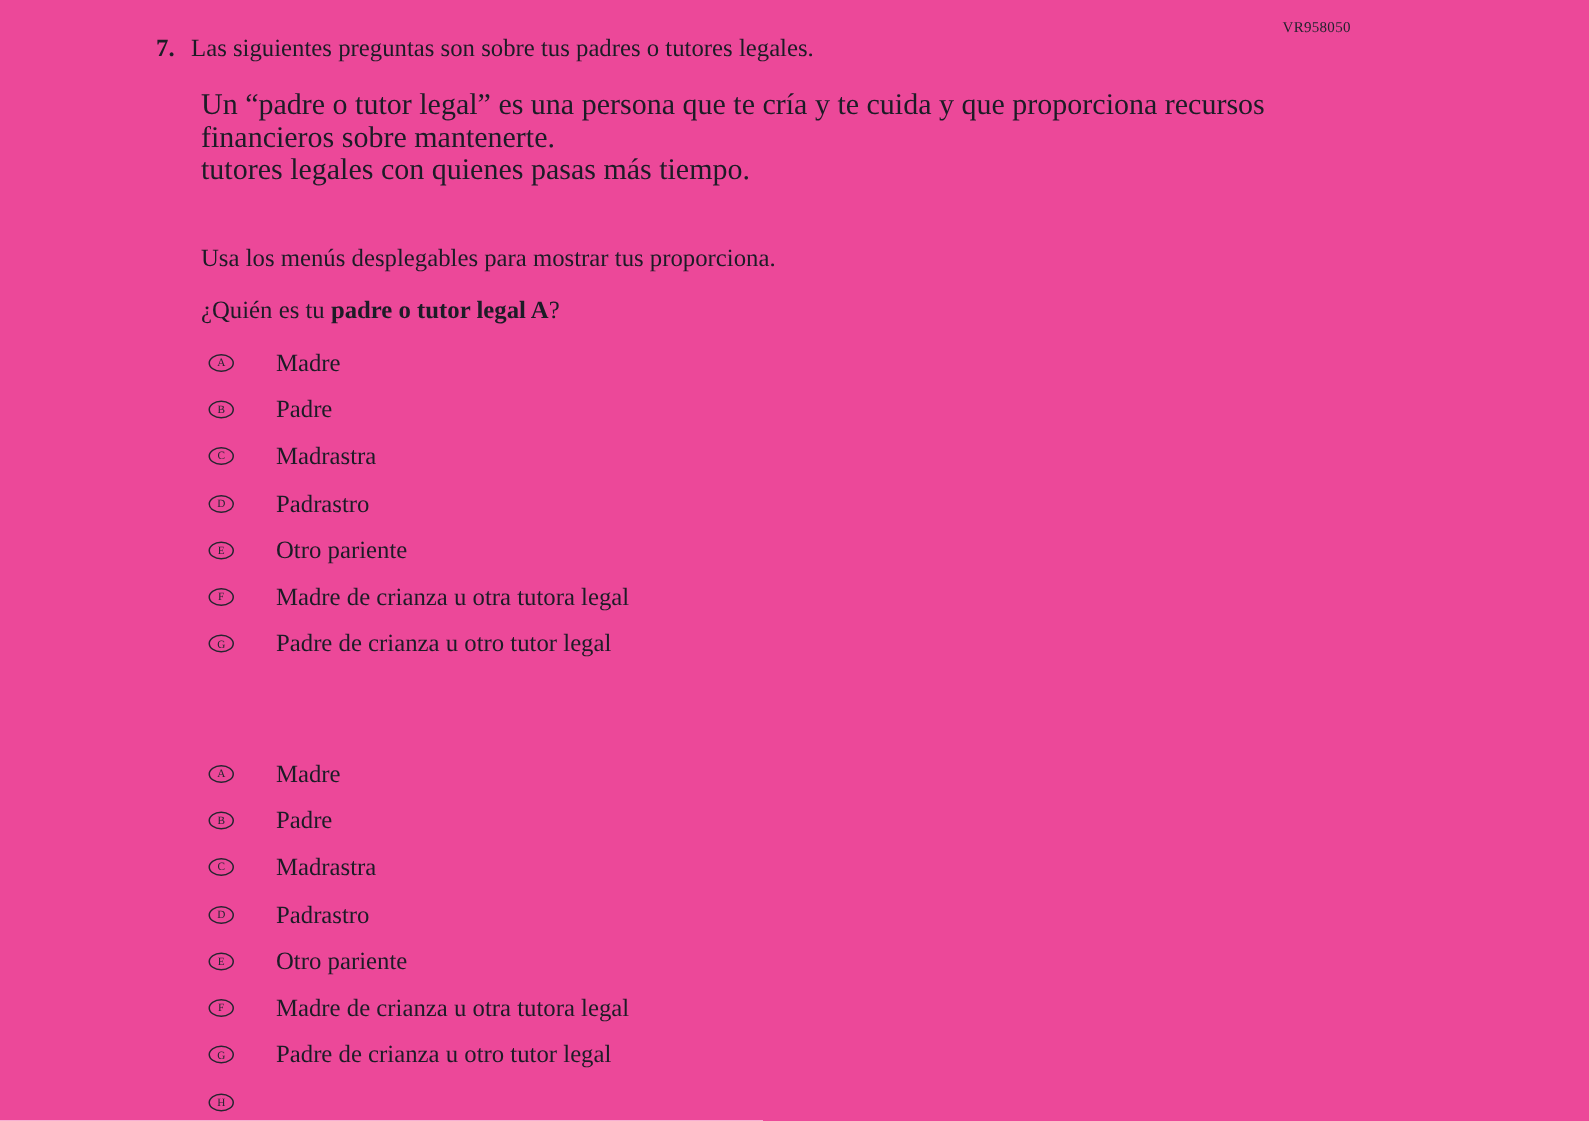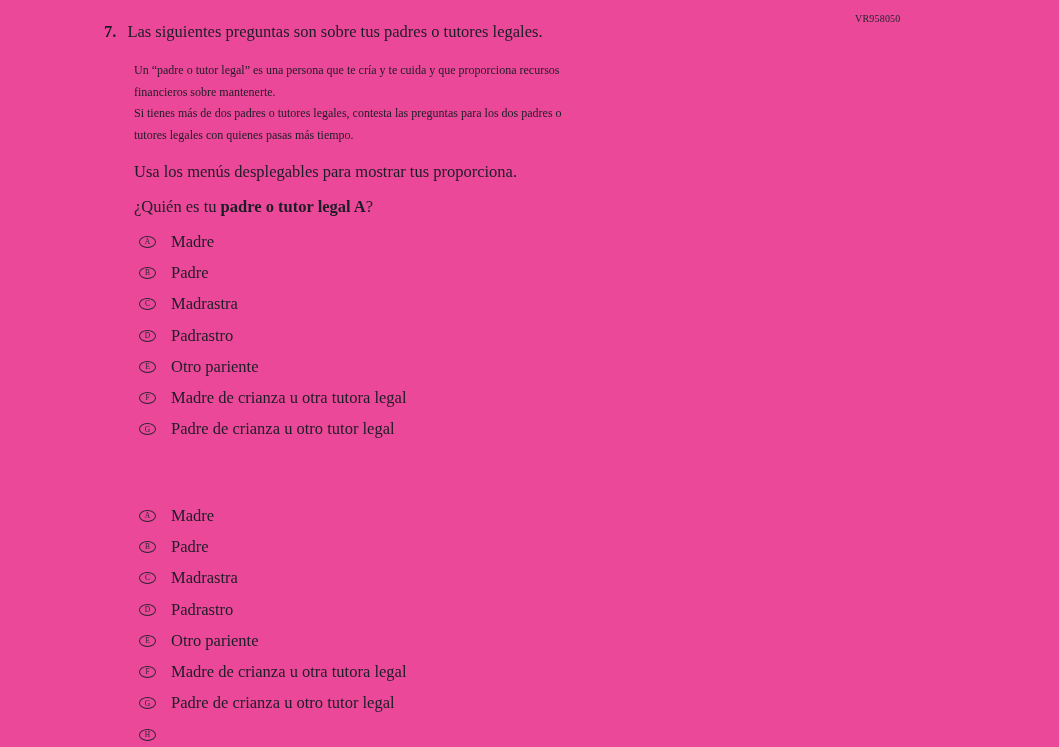--- a/index.html
+++ b/index.html
@@ -30,21 +30,21 @@
   }
   .q-number {
     font-weight: bold;
     margin-right: 11px;
   }
   .body-block {
     position: absolute;
     left: 134px;
     top: 60px;
     width: 710px;
-    font-size: 12px;
+    font-size: 20px;
     line-height: 21.5px;
   }
   .instruction {
     position: absolute;
     left: 134px;
     top: 162px;
     font-size: 16.5px;
   }
   .q-heading {
     position: absolute;
@@ -75,41 +75,40 @@
     width: 17px;
     height: 12px;
     border: 1.2px solid #25252f;
     border-radius: 50%;
     font-size: 7.5px;
     line-height: 1;
     color: #25252f;
     flex: 0 0 auto;
   }
   .option-label {
-    margin-left: 15px;
+    margin-left: 28px;
     font-size: 16.5px;
     white-space: nowrap;
   }
 </style>
 </head>
 <body>
 
 <div class="page">
 
   <div class="form-code">VR958050</div>
 
   <div class="q-intro-row">
     <span class="q-number">7.</span>
     <span>Las siguientes preguntas son sobre tus padres o tutores legales.</span>
   </div>
 
   <div class="body-block">
     <div>Un “padre o tutor legal” es una persona que te cría y te cuida y que proporciona recursos</div>
     <div>financieros sobre mantenerte.</div>
-    <div>Si tienes más de dos padres o tutores legales, contesta las preguntas para los dos padres o</div>
     <div>tutores legales con quienes pasas más tiempo.</div>
   </div>
 
   <div class="instruction">Usa los menús desplegables para mostrar tus proporciona.</div>
 
   <div class="q-heading q-heading-a">
     <span>¿Quién es tu </span><span class="bold">padre o tutor legal A</span><span>?</span>
   </div>
 
   <div class="options options-a">

